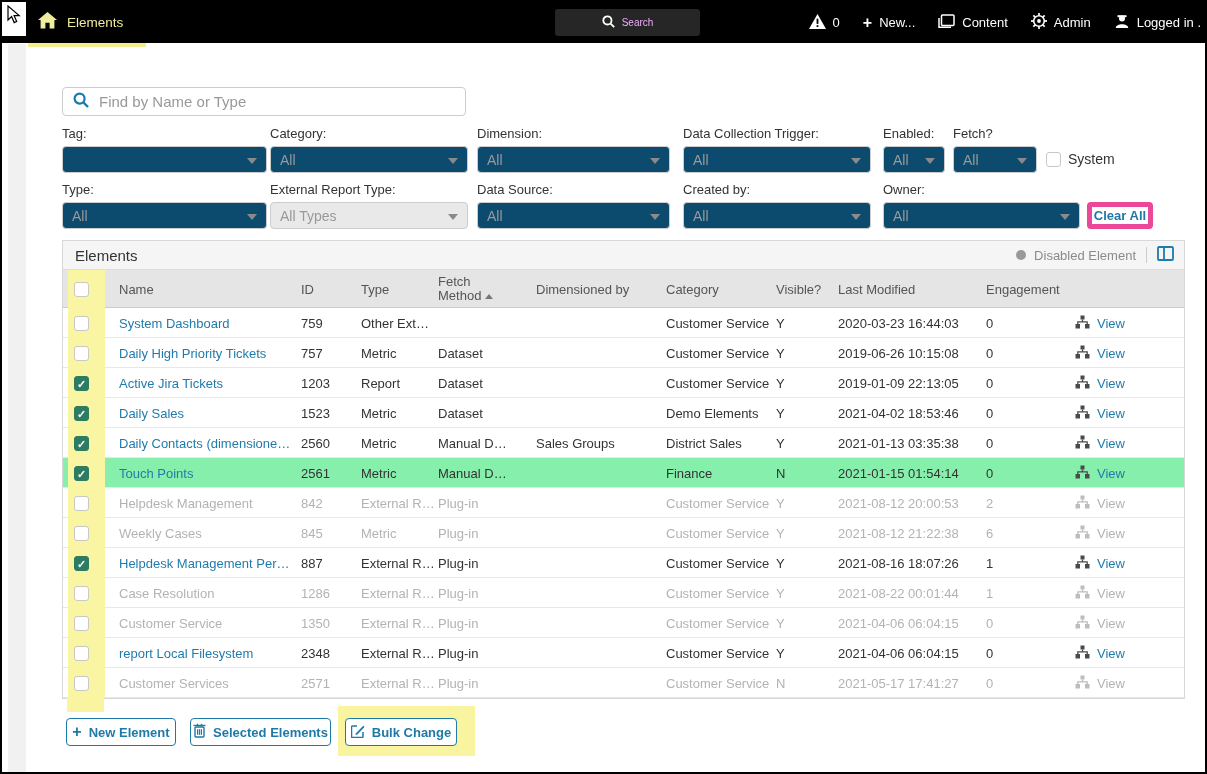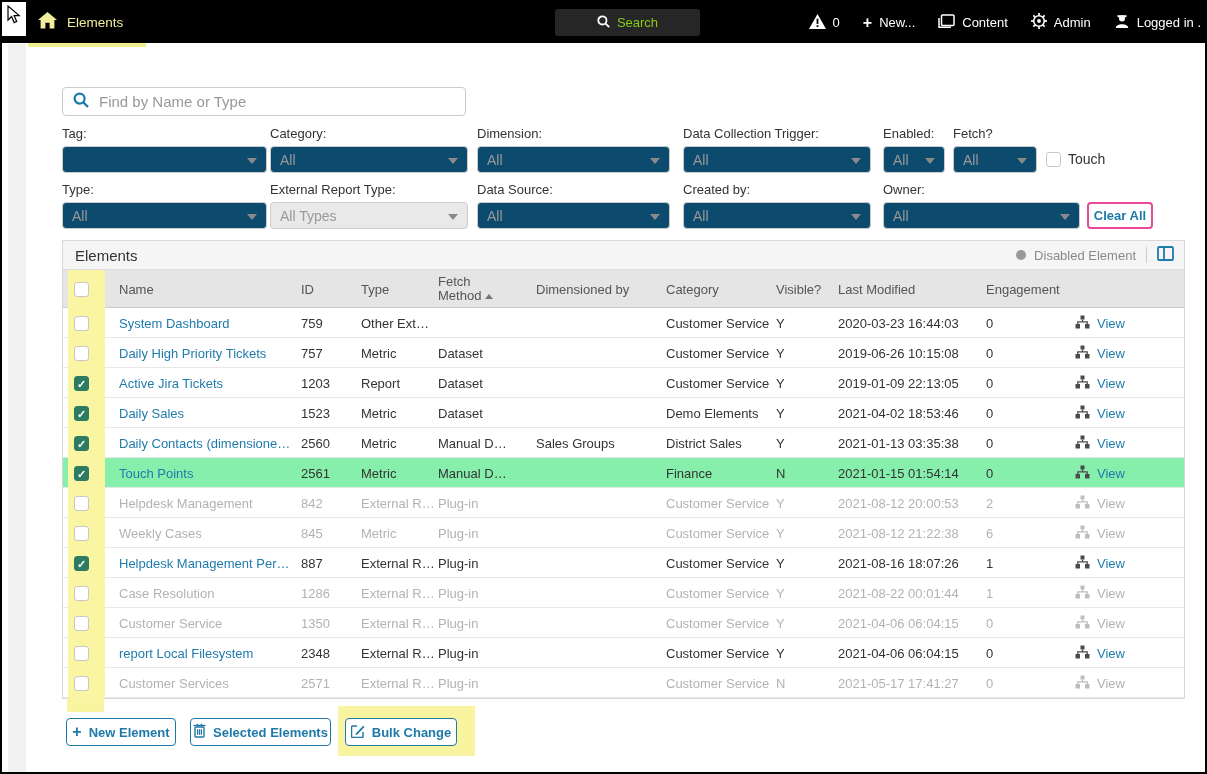--- a/index.html
+++ b/index.html
@@ -8,21 +8,21 @@
     width:1207px; height:774px; position:relative; background:#fff;
     font-family:"Liberation Sans", sans-serif; overflow:hidden;
   }
   .frame { position:absolute; inset:0; border:2px solid #000; pointer-events:none; z-index:50; }
 
   
   .nav { position:absolute; left:2px; top:2px; right:2px; height:41px; background:#000; z-index:5; }
   .nav-left { position:absolute; left:36px; top:0; height:41px; display:flex; align-items:center; gap:10px; }
   .brand { color:#f0ed9c; font-size:13.5px; }
   .nav-search { position:absolute; left:553px; top:7px; width:145px; height:27px; background:#262626;
-    border-radius:3px; display:flex; align-items:center; justify-content:center; gap:7px; color:#84cc16; font-size:13px; cursor:pointer;}
+    border-radius:3px; display:flex; align-items:center; justify-content:center; gap:7px; color:#f0abfc; font-size:10px; cursor:pointer;}
   .nav-right { position:absolute; right:4px; top:0; height:41px; display:flex; align-items:center; gap:23px;
     color:#fff; font-size:13px; white-space:nowrap; }
   .nav-item { display:flex; align-items:center; gap:7px; cursor:pointer; }
   .plus-glyph { font-size:16px; font-weight:bold; line-height:1; }
   .notch { position:absolute; left:2px; top:2px; width:24px; height:34px; background:#fff; z-index:6; }
   .cursor { position:absolute; left:7px; top:5px; z-index:60; }
   .brand-underline { position:absolute; left:28px; top:43px; width:118px; height:4px; background:#f3ee8d; z-index:4; }
   .left-strip { position:absolute; left:8px; top:44px; width:18px; height:728px; background:#f1f1f1; }
 
   
@@ -45,21 +45,21 @@
   .f-enabled{left:883px;top:126px}.f-enabled .sel{width:62px;padding-right:18px}
   .f-hidden{left:953px;top:126px}.f-hidden .sel{width:84px}
   .f-type{left:62px;top:182px}.f-type .sel{width:205px}
   .f-ext{left:270px;top:182px}.f-ext .sel{width:198px}
   .f-source{left:477px;top:182px}.f-source .sel{width:193px}
   .f-created{left:683px;top:182px}.f-created .sel{width:188px}
   .f-owner{left:883px;top:182px}.f-owner .sel{width:197px}
   .error-wrap { position:absolute; left:1046px; top:151px; display:flex; align-items:center; gap:7px;
     font-size:14px; color:#333; }
   .cb { width:15px; height:15px; border:1px solid #c8c8c8; border-radius:3px; background:#fff; display:inline-block; }
-  .clear-all { position:absolute; left:1087px; top:202px; width:66px; height:27px; border:2px solid #ec4899;
+  .clear-all { position:absolute; left:1087px; top:202px; width:66px; height:27px; border:5px solid #ec4899;
     border-radius:4px; background:#fff; color:#1e79a8; font-weight:bold; font-size:13px;
     display:flex; align-items:center; justify-content:center; cursor:pointer; }
 
   
   .panel { position:absolute; left:62px; top:240px; width:1123px; border:1px solid #d8d8d8; background:#fff; }
   .panel-header { height:29px; background:#f5f5f5; border-bottom:1px solid #ddd; display:flex;
     align-items:center; justify-content:space-between; padding:0 10px 0 12px; }
   .panel-title { font-size:15px; color:#333; }
   .legend { display:flex; align-items:center; gap:8px; }
   .legend-dot { width:10px; height:10px; border-radius:50%; background:#999; }
@@ -234,21 +234,21 @@
 </div>
 <div class="field f-hidden">
   <label>Fetch?</label>
   <div class="sel">
       <span>All</span>
       <span class="caret"></span>
     </div>
 </div>
 <div class="error-wrap">
   <span class="cb"></span>
-  <span>Touch</span>
+  <span>System</span>
 </div>
 
 <div class="field f-type">
   <label>Type:</label>
   <div class="sel">
       <span>All</span>
       <span class="caret"></span>
     </div>
 </div>
 <div class="field f-ext">

